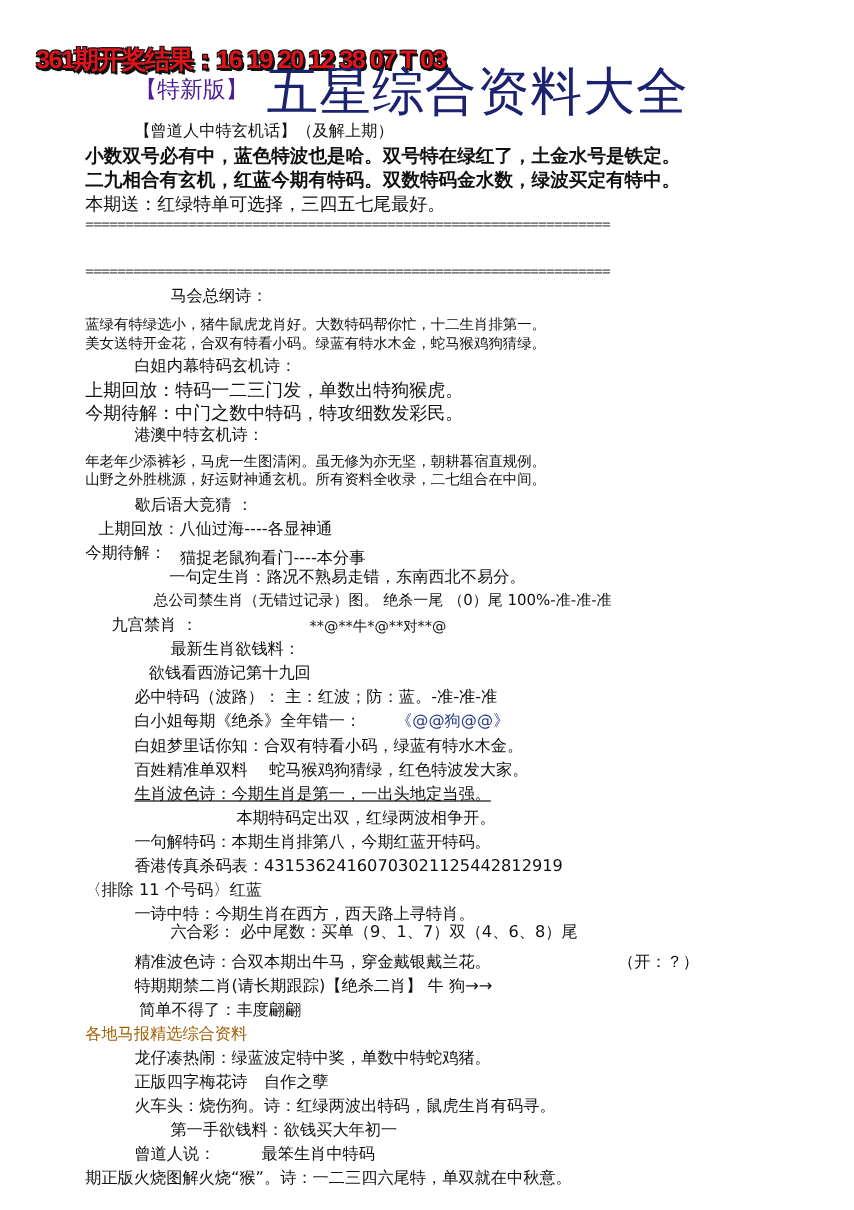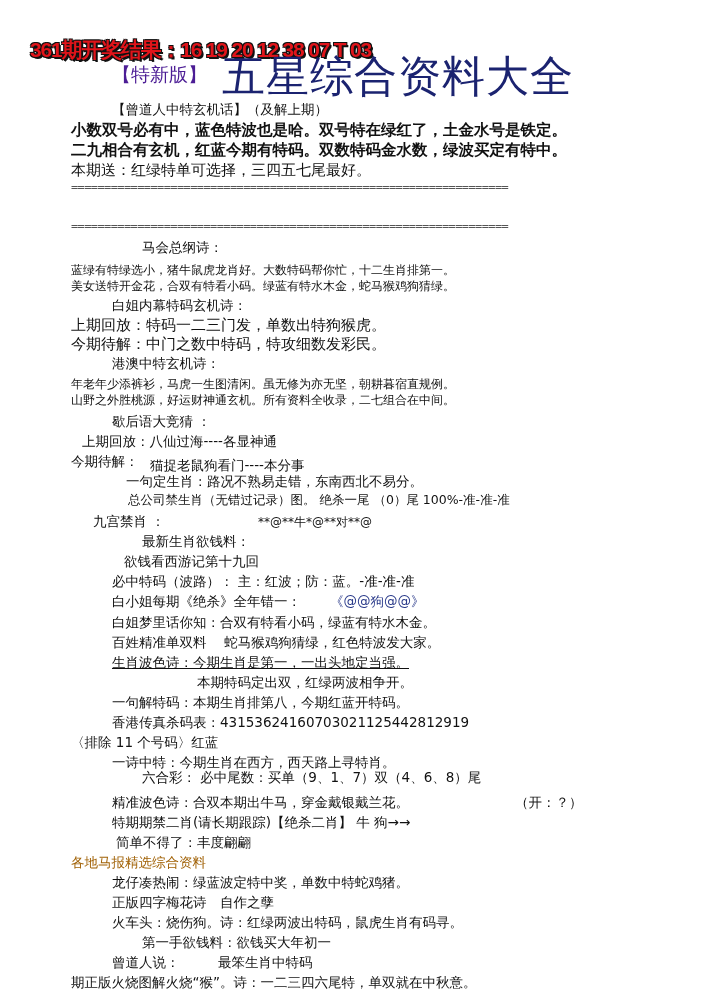--- a/index.html
+++ b/index.html
@@ -39,28 +39,28 @@
 
 <div class="abs m" style="left:142px;top:238px;">马会总纲诗：</div>
 <div class="abs s" style="left:71px;top:262px;">蓝绿有特绿选小，猪牛鼠虎龙肖好。大数特码帮你忙，十二生肖排第一。</div>
 <div class="abs s" style="left:71px;top:278px;">美女送特开金花，合双有特看小码。绿蓝有特水木金，蛇马猴鸡狗猜绿。</div>
 
 <div class="abs m" style="left:112px;top:296px;">白姐内幕特码玄机诗：</div>
 <div class="abs l" style="left:71px;top:315px;">上期回放：特码一二三门发，单数出特狗猴虎。</div>
 <div class="abs l" style="left:71px;top:334px;">今期待解：中门之数中特码，特攻细数发彩民。</div>
 <div class="abs m" style="left:112px;top:354px;">港澳中特玄机诗：</div>
 <div class="abs s" style="left:71px;top:376px;">年老年少添裤衫，马虎一生图清闲。虽无修为亦无坚，朝耕暮宿直规例。</div>
-<div class="abs s" style="left:71px;top:392px;">山野之外胜桃源，好运财神通玄机。所有资料全收录，二七组合在中间。</div>
+<div class="abs s" style="left:71px;top:392px;font-family:Liberation Mono, monospace;">山野之外胜桃源，好运财神通玄机。所有资料全收录，二七组合在中间。</div>
 
 <div class="abs m" style="left:112px;top:412px;">歇后语大竞猜 ：</div>
 <div class="abs m" style="left:82px;top:432px;">上期回放：八仙过海----各显神通</div>
 <div class="abs m" style="left:71px;top:452px;">今期待解：</div>
 <div class="abs m" style="left:150px;top:456px;">猫捉老鼠狗看门----本分事</div>
 
-<div class="abs m" style="left:126px;top:472px;text-align:center;">一句定生肖：路况不熟易走错，东南西北不易分。</div>
+<div class="abs m" style="left:141px;top:472px;text-align:center;">一句定生肖：路况不熟易走错，东南西北不易分。</div>
 <div class="abs s" style="left:128px;top:492px;font-size:12.5px;">总公司禁生肖（无错过记录）图。 绝杀一尾 （0）尾 100%-准-准-准</div>
 <div class="abs m" style="left:93px;top:512px;">九宫禁肖 ：</div>
 <div class="abs s" style="left:258px;top:514px;">**@**牛*@**对**@</div>
 <div class="abs m" style="left:142px;top:532px;">最新生肖欲钱料：</div>
 <div class="abs m" style="left:124px;top:552px;">欲钱看西游记第十九回</div>
 <div class="abs m" style="left:112px;top:572px;">必中特码（波路）： 主：红波；防：蓝。-准-准-准</div>
 <div class="abs m" style="left:112px;top:592px;">白小姐每期《绝杀》全年错一：</div>
 <div class="abs m blue" style="left:330px;top:592px;">《@@狗@@》</div>
 <div class="abs m" style="left:112px;top:613px;">白姐梦里话你知：合双有特看小码，绿蓝有特水木金。</div>
 <div class="abs m" style="left:112px;top:633px;">百姓精准单双料　 蛇马猴鸡狗猜绿，红色特波发大家。</div>

